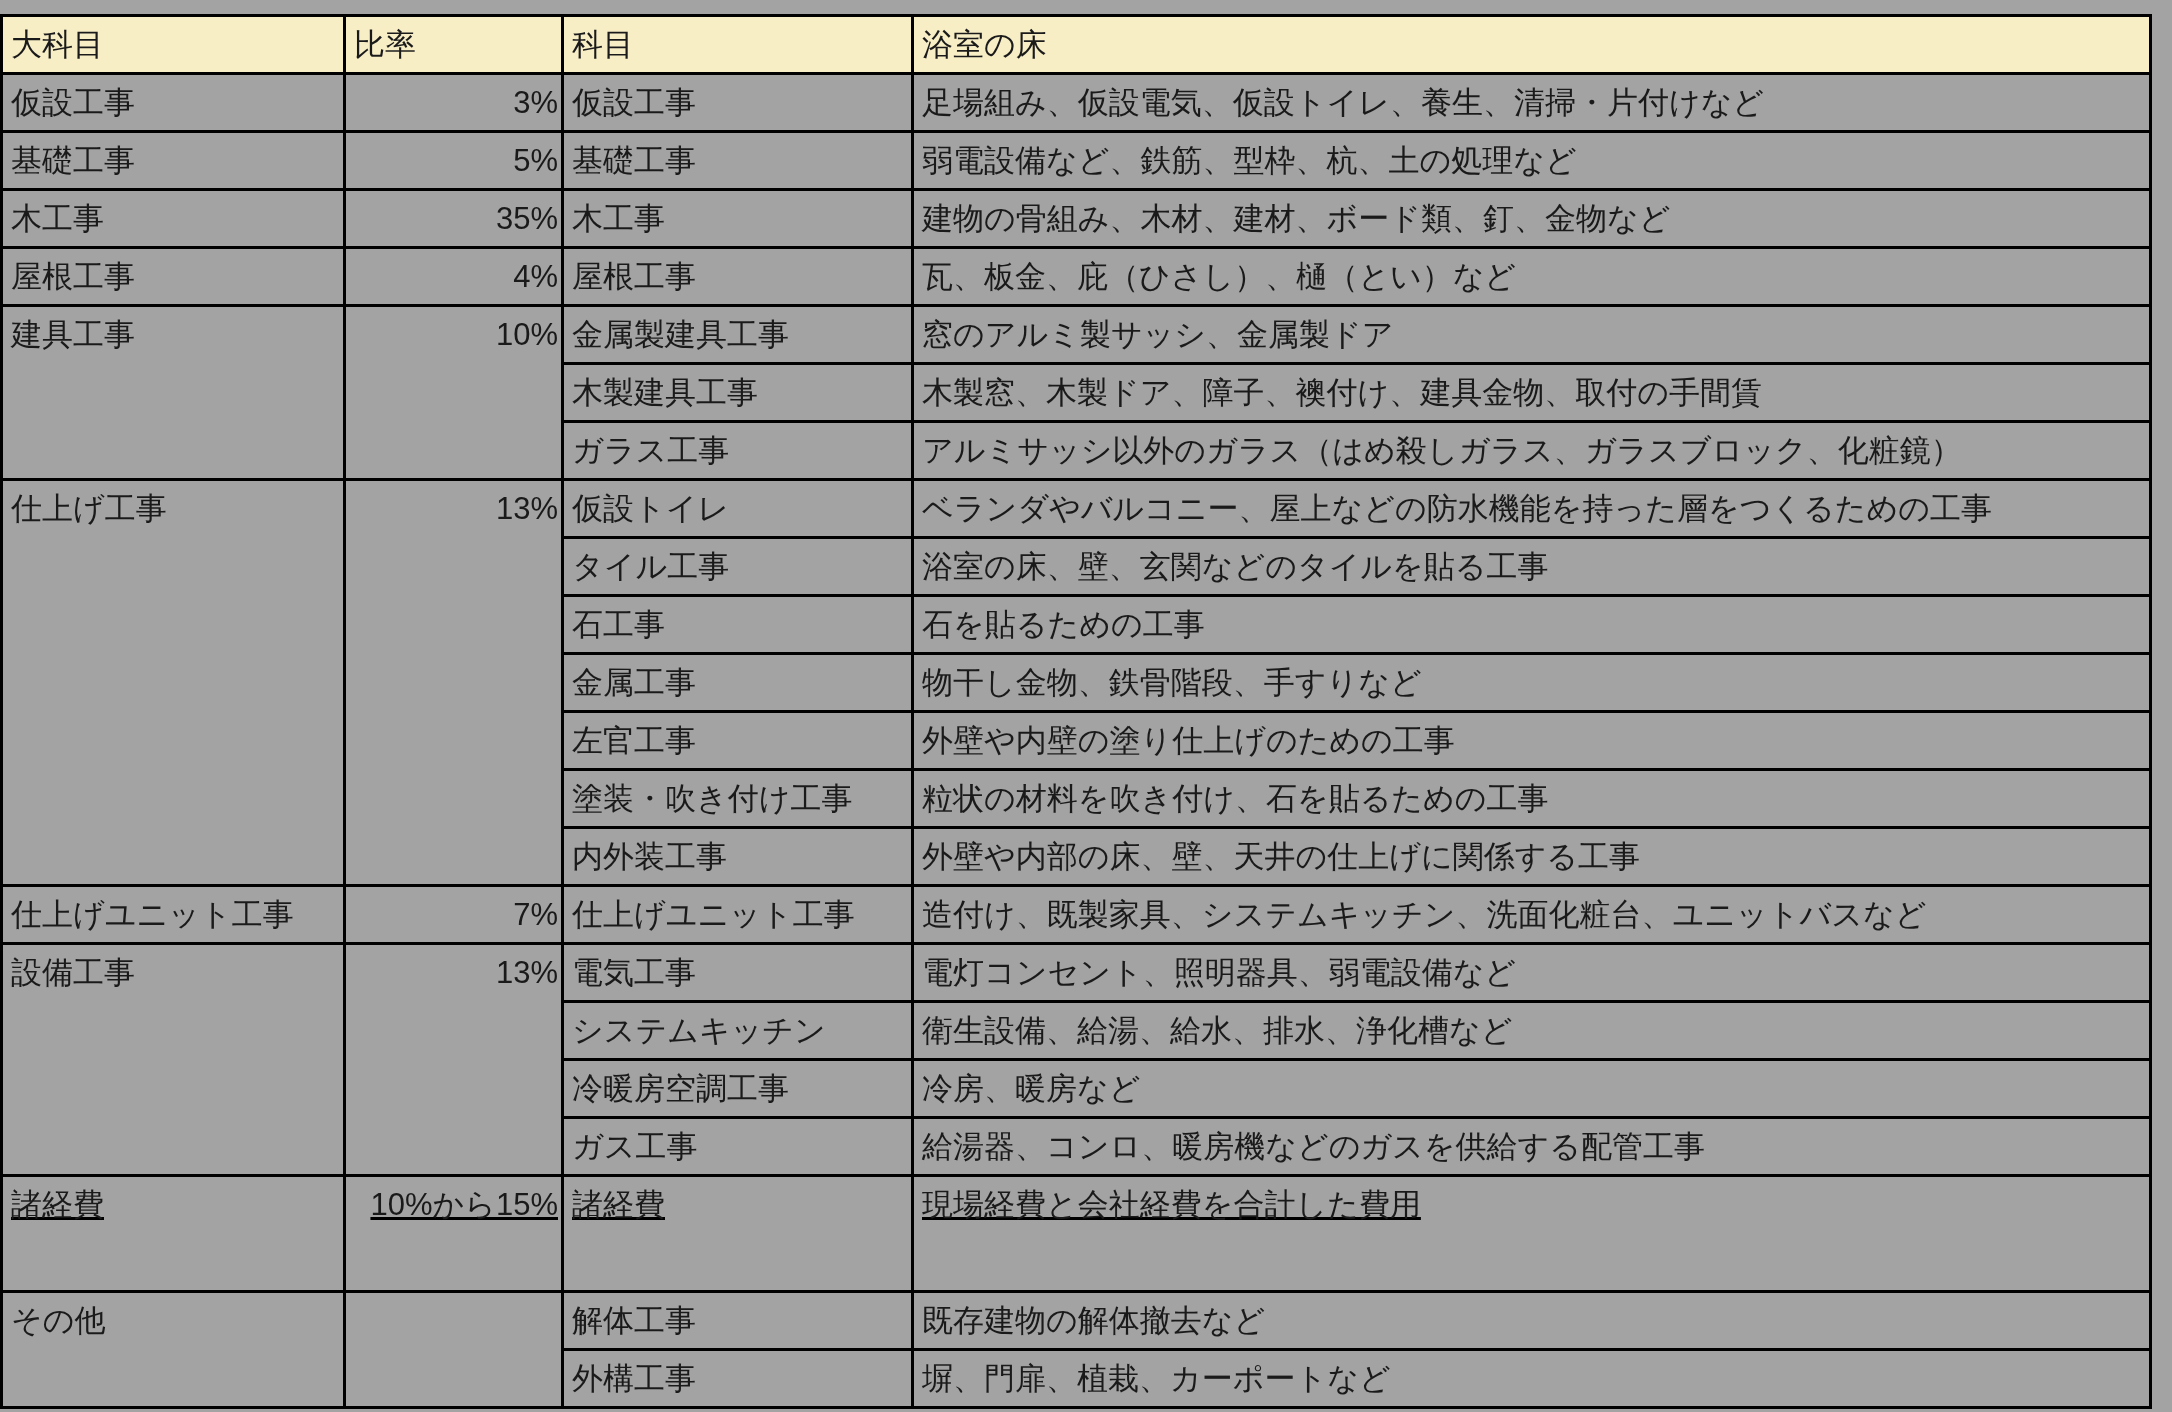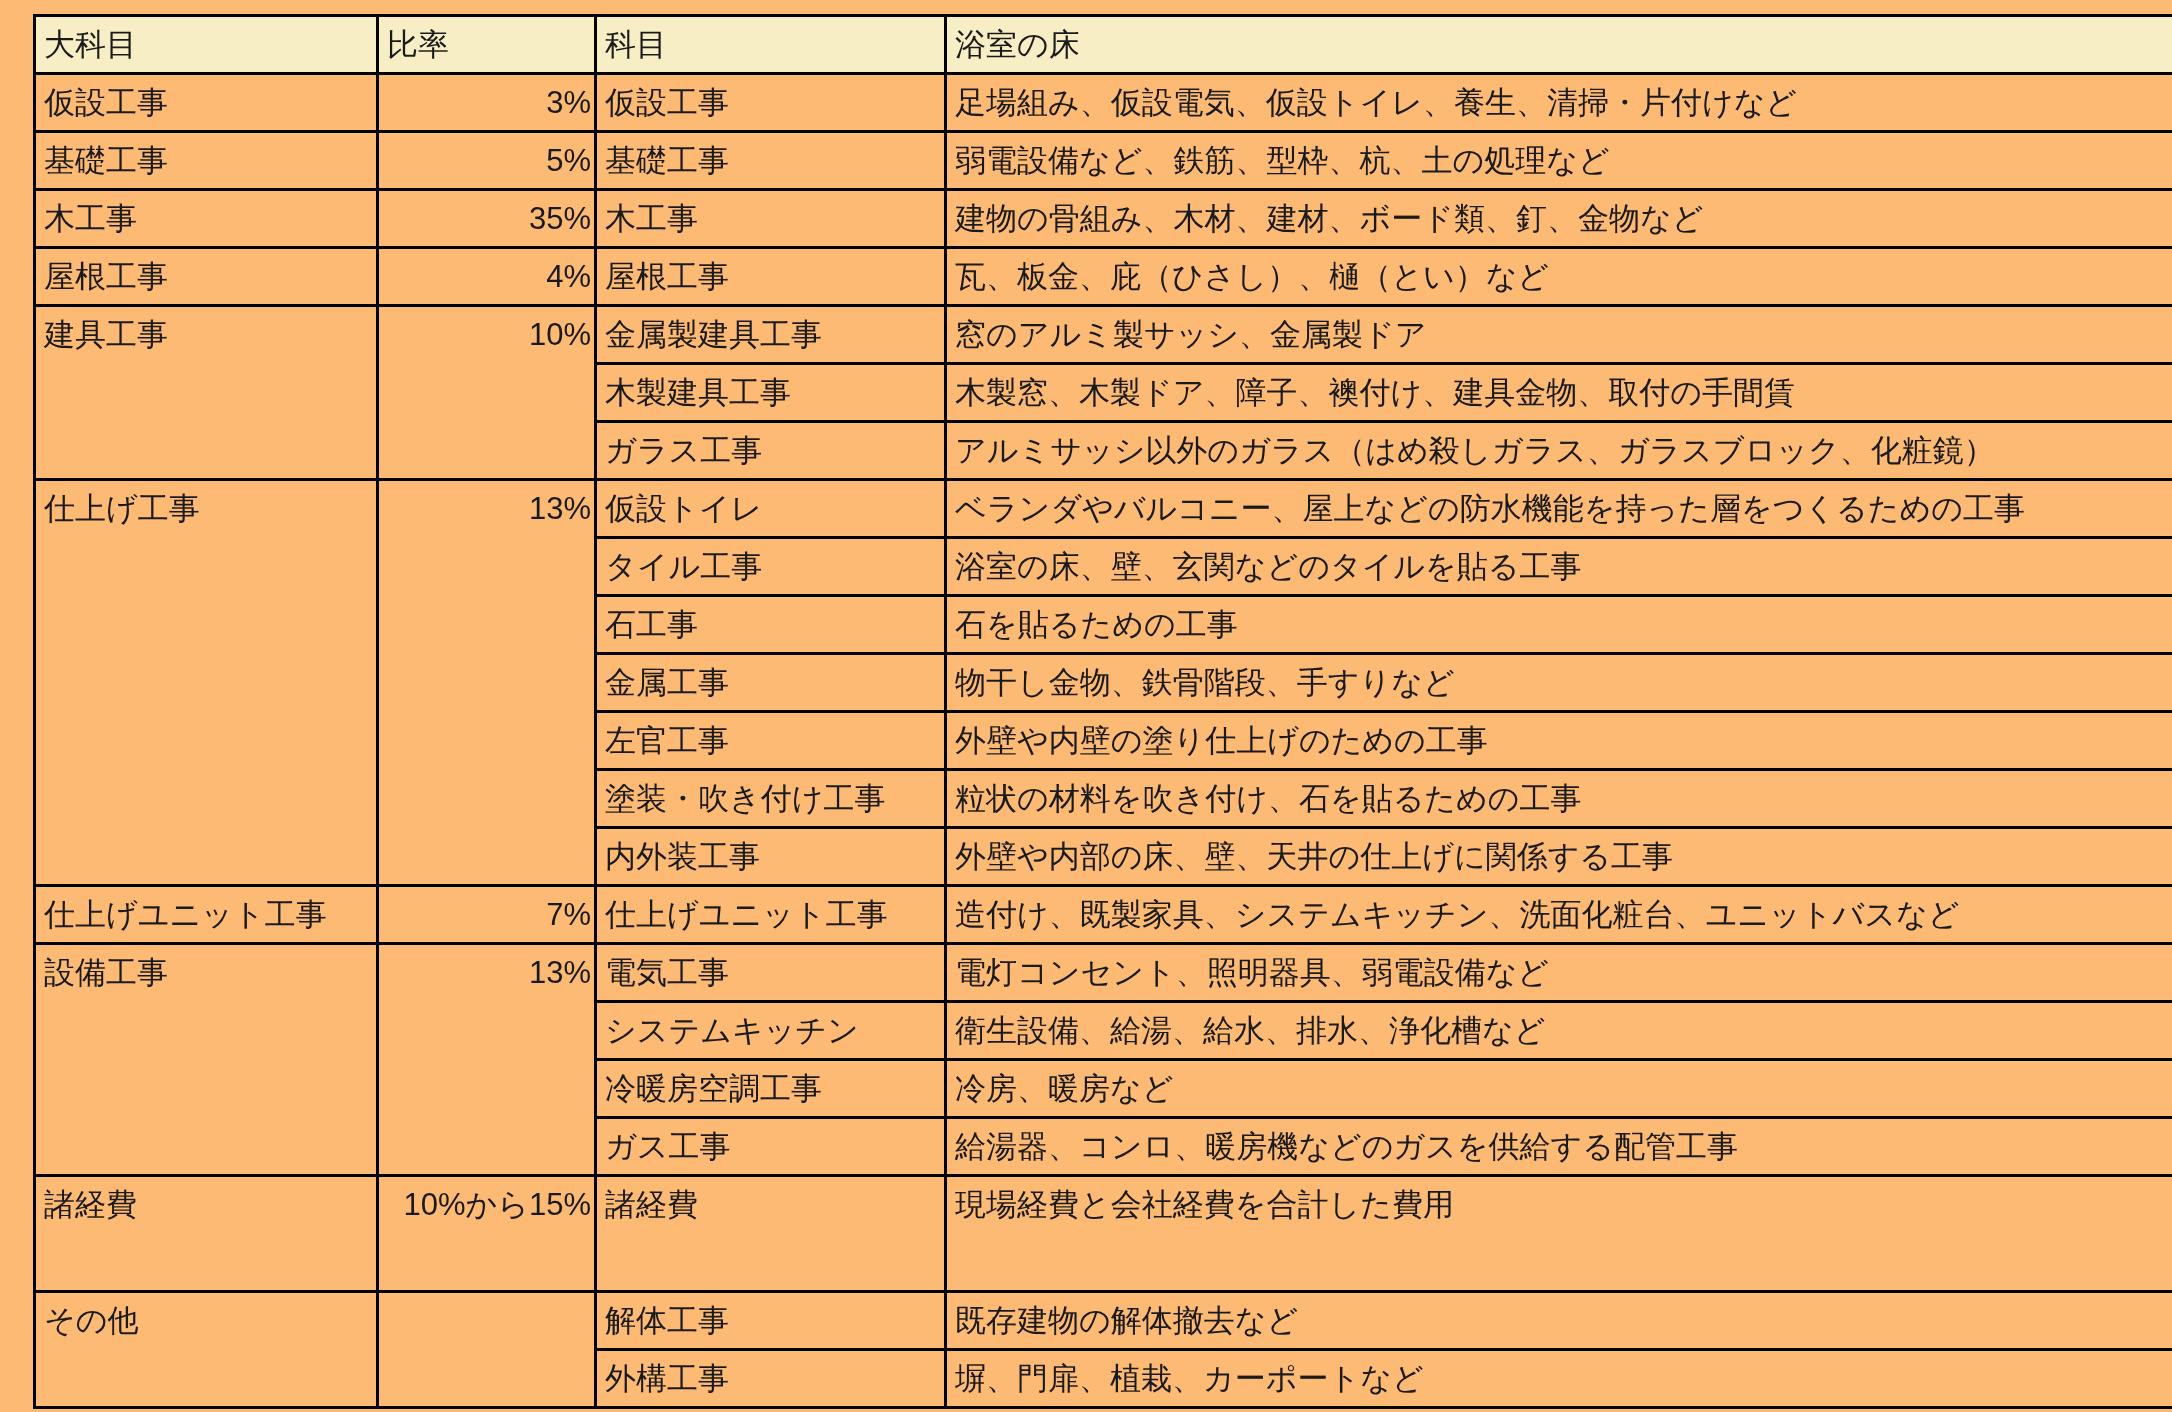--- a/index.html
+++ b/index.html
@@ -5,22 +5,22 @@
   html, body {
     margin: 0;
     padding: 0;
     background: #ffffff;
     font-family: "Liberation Sans", "DejaVu Sans", sans-serif;
   }
   .sheet {
     width: 2172px;
     height: 1412px;
     box-sizing: border-box;
-    padding: 14px 0 0 33px;
-    background: #fdba74;
+    padding: 14px 0 0 0;
+    background: #a3a3a3;
   }
   table.cost-table {
     border-collapse: collapse;
     table-layout: fixed;
     width: 2149px;
     border: 3px solid #000000;
   }
   table.cost-table col.c1 { width: 343px; }
   table.cost-table col.c2 { width: 218px; }
   table.cost-table col.c3 { width: 350px; }
@@ -34,21 +34,21 @@
     color: #1a1a1a;
     vertical-align: top;
     text-align: left;
     padding: 8px 4px 0 8px;
     line-height: 1.28;
     overflow: hidden;
     white-space: nowrap;
     box-sizing: border-box;
   }
   table.cost-table tr { height: 58px; }
-  table.cost-table tr.tall { height: 116px; }
+  table.cost-table tr.tall { height: 116px; text-decoration: underline; }
   table.cost-table thead tr { height: 58px; }
   table.cost-table thead th { background: #F8EEC6; }
   table.cost-table td.ratio {
     text-align: right;
     padding-right: 3px;
     padding-left: 2px;
   }
 </style>
 </head>
 <body>

